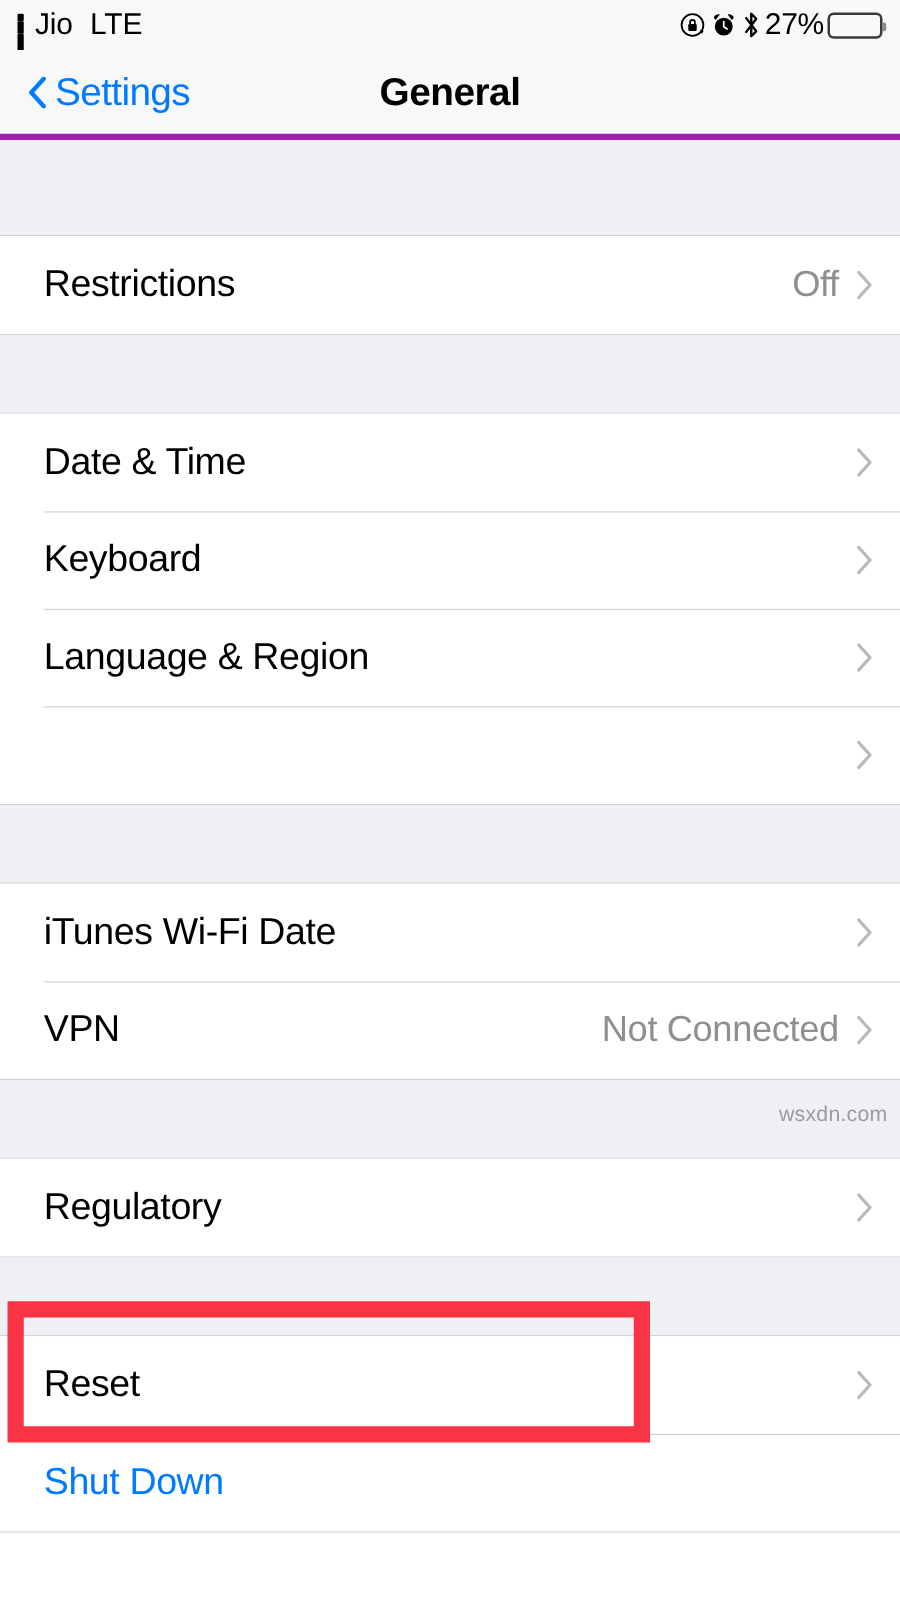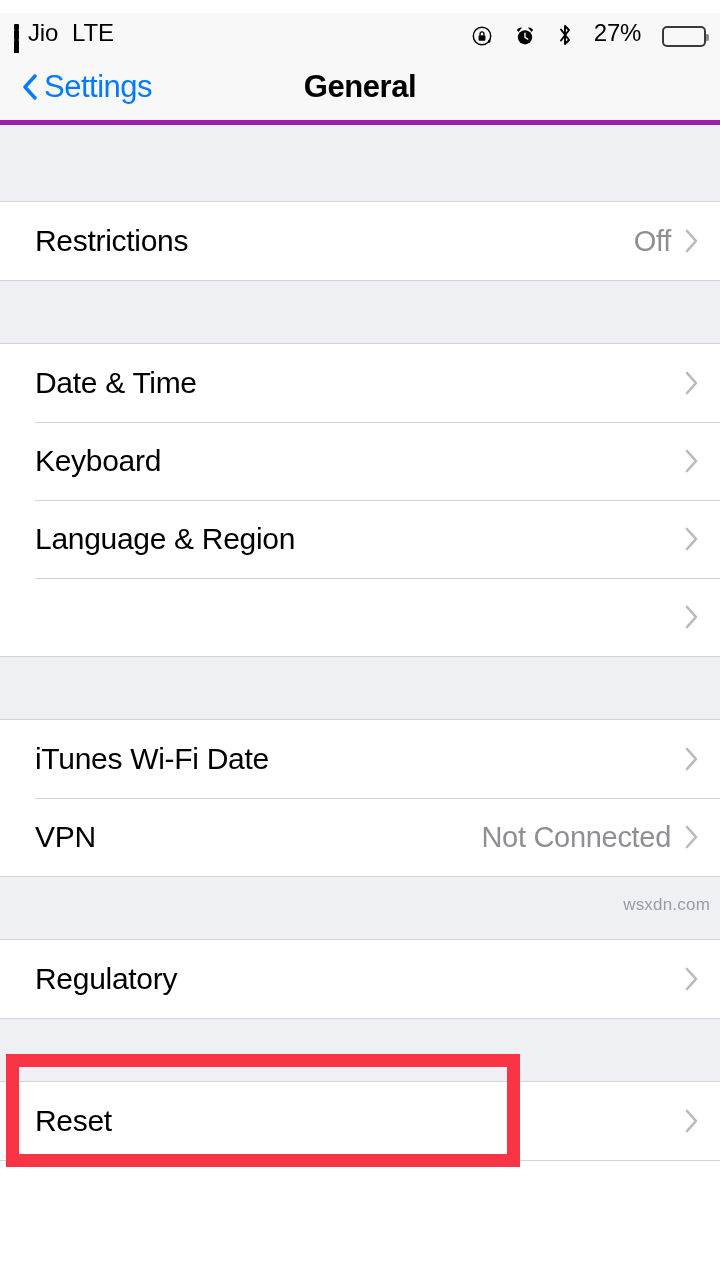--- a/index.html
+++ b/index.html
@@ -14,21 +14,20 @@
     -webkit-font-smoothing: antialiased;
     overflow: hidden;
     position: relative;
   }
 
   .phone {
     width: 720px;
     height: 908px;
     position: relative;
     background: #000000;
-    margin-top: 13px;
   }
 
   
   .status-bar {
     height: 40px;
     background: #f8f8f8;
     display: flex;
     align-items: center;
     padding: 0 14px 0 14px;
     box-sizing: border-box;
@@ -45,22 +44,22 @@
     left: 0; right: 0;
     text-align: center;
     font-size: 25px;
     font-weight: 500;
     color: #000;
     letter-spacing: -0.3px;
     pointer-events: none;
   }
   .status-right {
     display: flex;
-    align-items: flex-end;
-    gap: 21px;
+    align-items: center;
+    gap: 3px;
     margin-left: auto;
     z-index: 2;
   }
   .signal-bars {
     display: flex;
     align-items: flex-end;
     gap: 3px;
     height: 18px;
   }
   .signal-bars i {
@@ -370,19 +369,23 @@
       <div class="gap" style="height: 62px;"></div>
       <div class="group">
         <div class="row">
           <span class="row-label">Reset</span>
           <span class="row-right">
             <span style="line-height: 0;"><svg class="chev-right" viewBox="0 0 13 24">
                 <path d="M2 2l9 10-9 10" fill="none" stroke="#b8b8bd" stroke-width="2.6" stroke-linecap="round" stroke-linejoin="round"></path>
               </svg></span>
           </span>
         </div>
+        <div class="row row-link">
+          <span class="row-label">Shut Down</span>
+          <span class="row-right"></span>
+        </div>
       </div>
     </div>
 
   <div class="highlight-box" id="highlight-box" style="left: 6px; top: 1041px; width: 514px; height: 113px; border-width: 13px; border-color: rgb(249, 53, 69);"></div>
 
   <div class="watermark">wsxdn.com</div>
 </div>
 
 </body></html>

